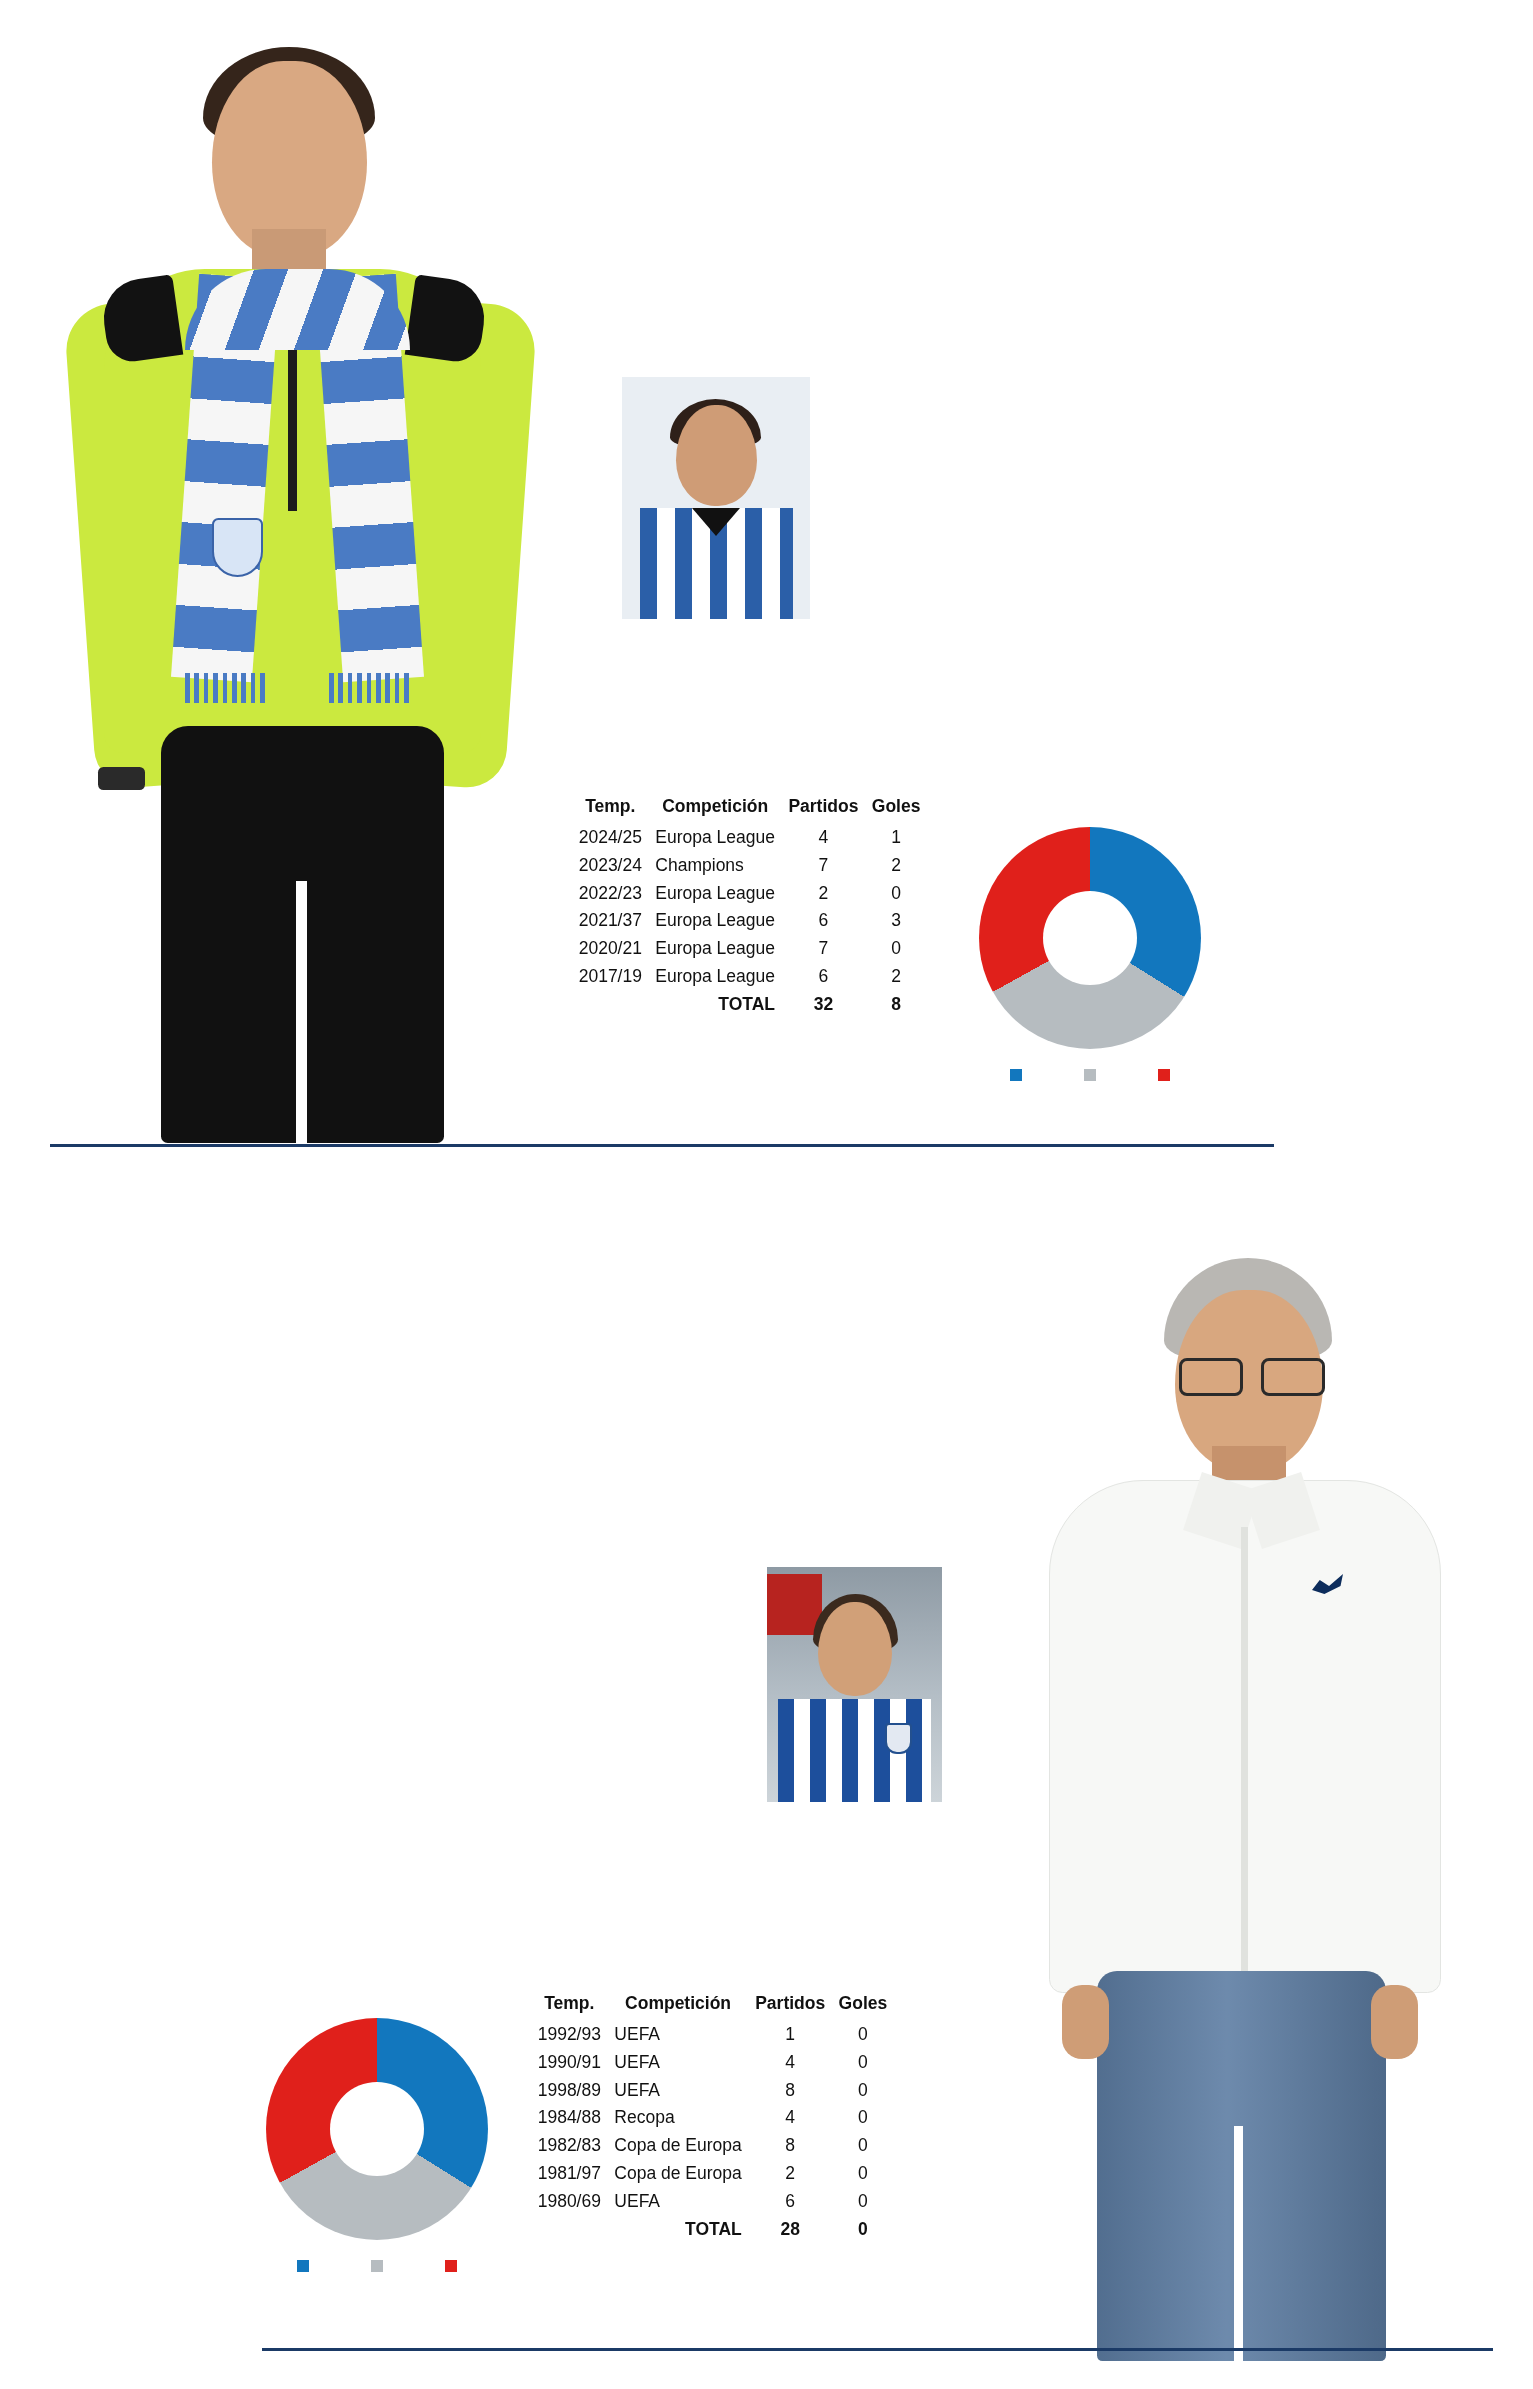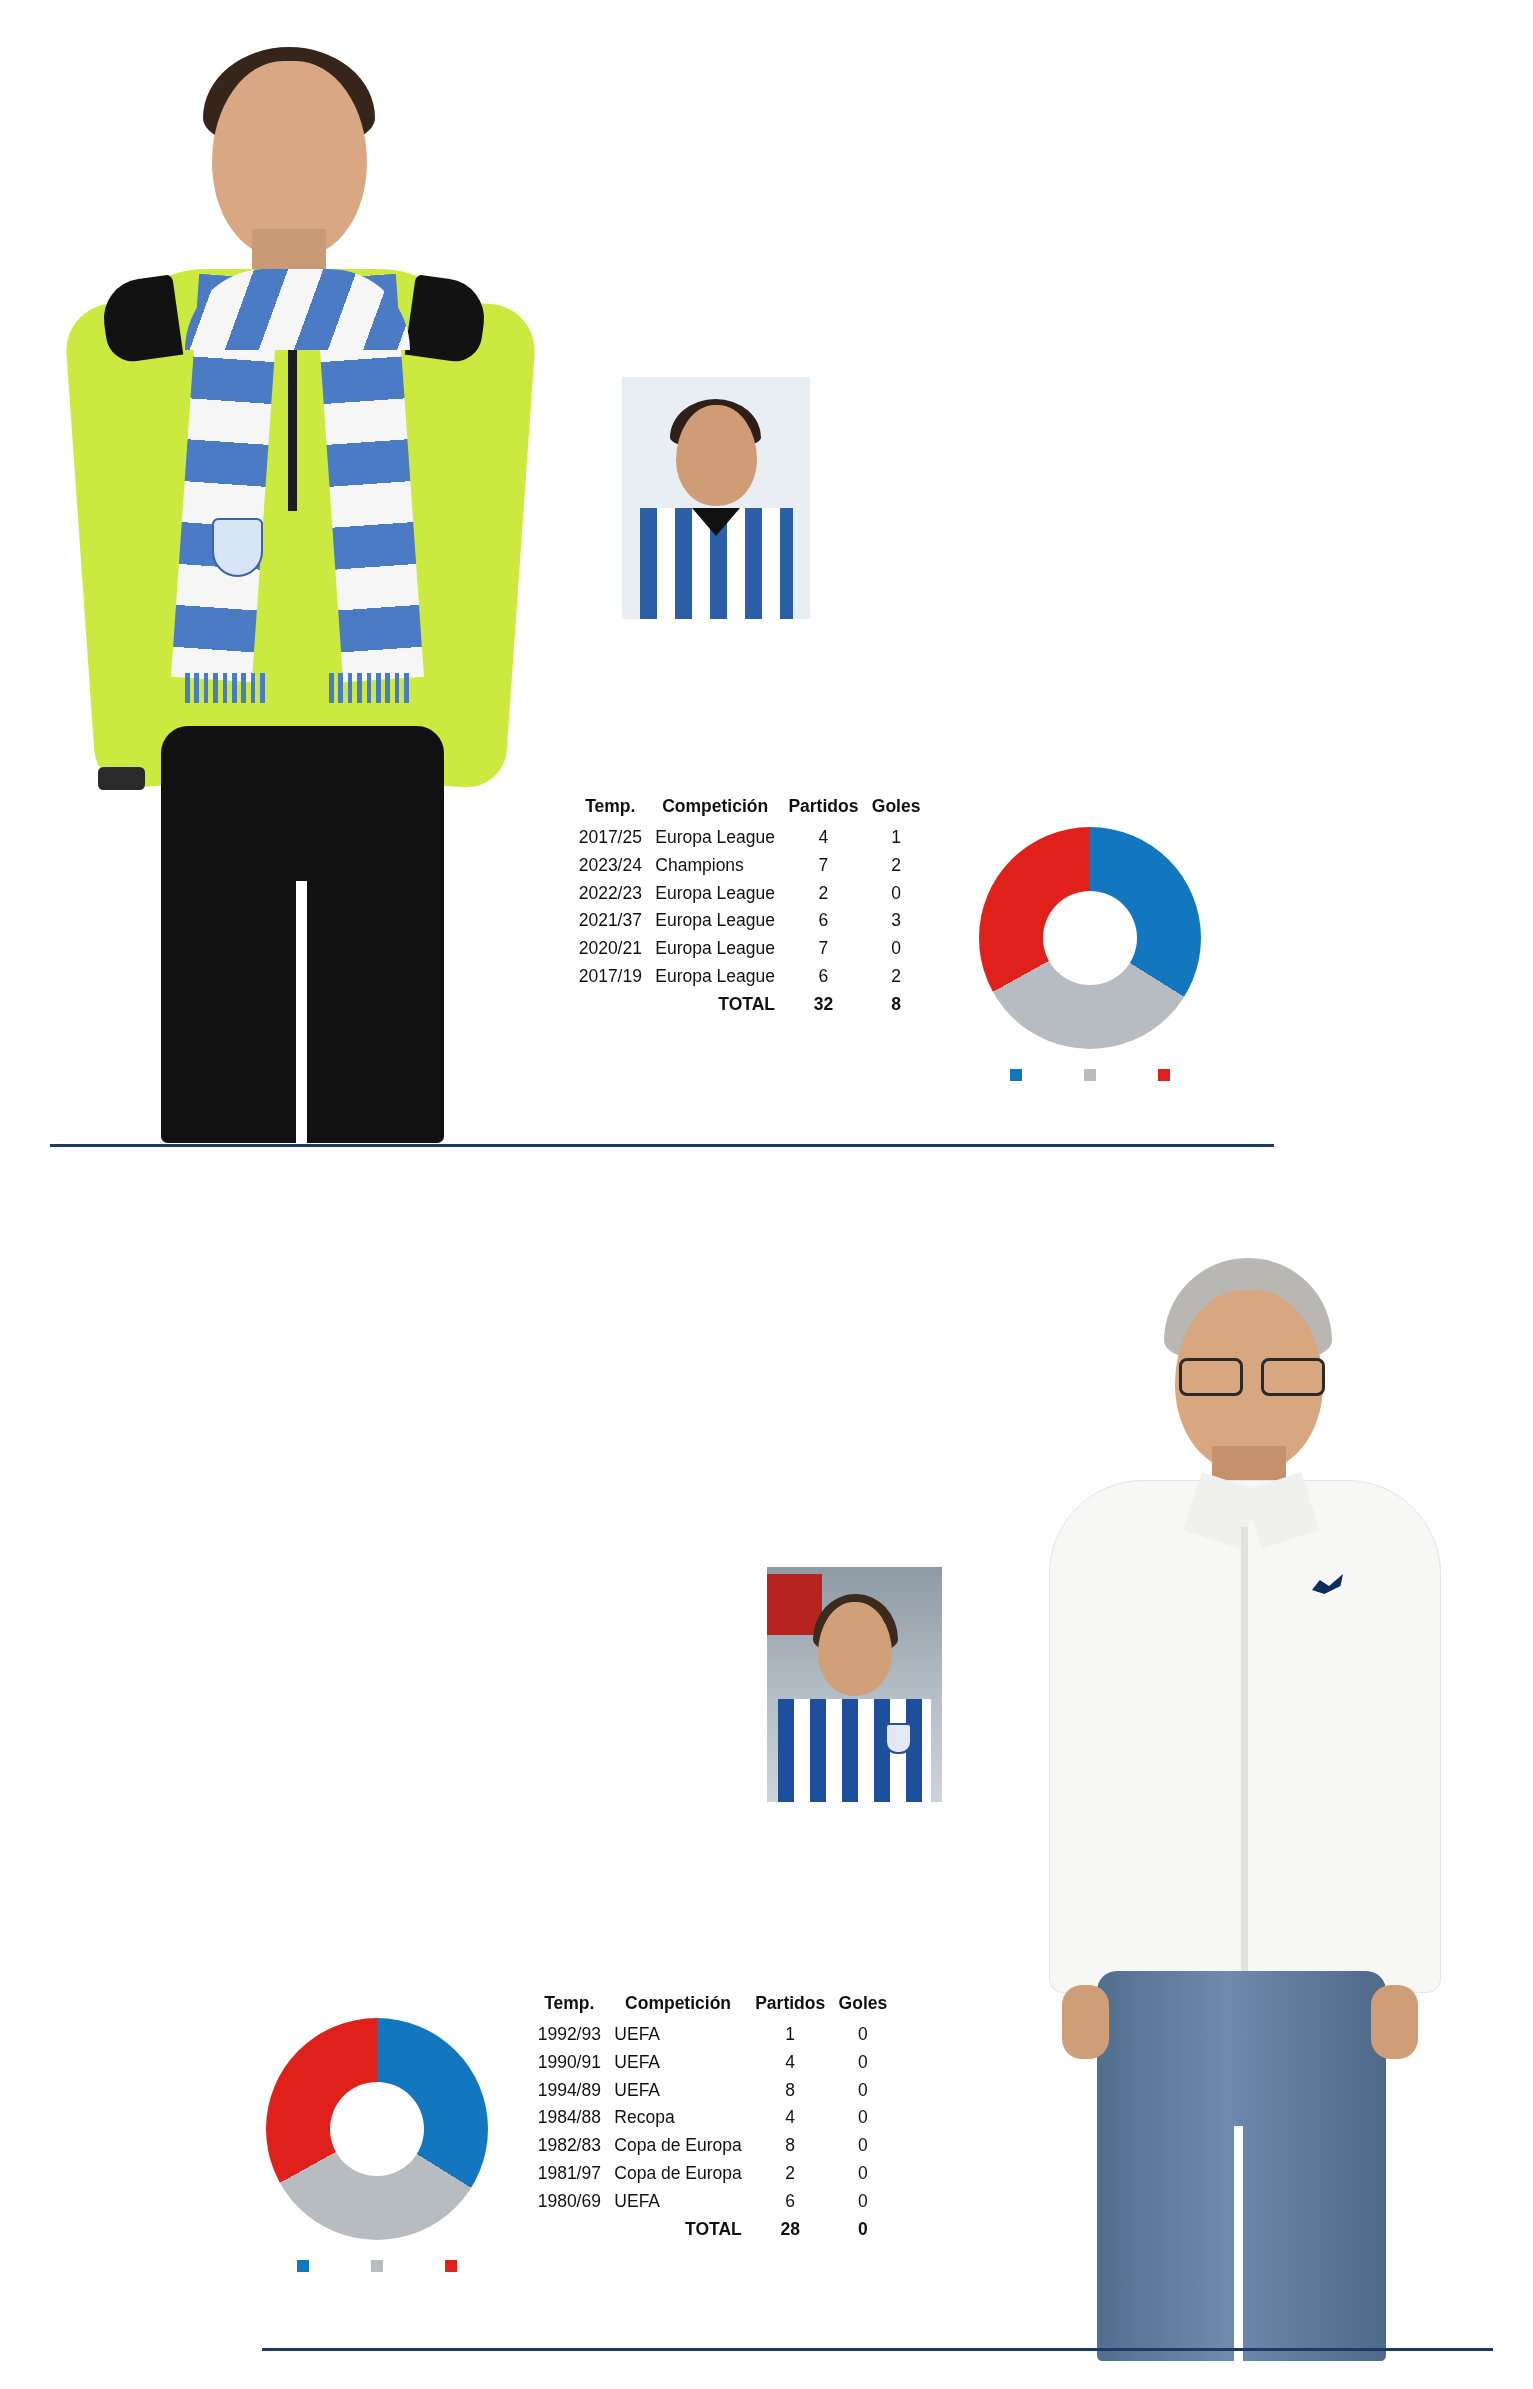--- a/index.html
+++ b/index.html
@@ -326,21 +326,21 @@
     <thead>
       <tr>
         <th>Temp.</th>
         <th>Competición</th>
         <th>Partidos</th>
         <th>Goles</th>
       </tr>
     </thead>
     <tbody>
       <tr>
-        <td class="temp">2017/25</td>
+        <td class="temp">2024/25</td>
         <td class="comp">Europa League</td>
         <td>4</td>
         <td>1</td>
       </tr>
       <tr>
         <td class="temp">2023/24</td>
         <td class="comp">Champions</td>
         <td>7</td>
         <td>2</td>
       </tr>
@@ -440,21 +440,21 @@
         <td>1</td>
         <td>0</td>
       </tr>
       <tr>
         <td class="temp">1990/91</td>
         <td class="comp">UEFA</td>
         <td>4</td>
         <td>0</td>
       </tr>
       <tr>
-        <td class="temp">1994/89</td>
+        <td class="temp">1998/89</td>
         <td class="comp">UEFA</td>
         <td>8</td>
         <td>0</td>
       </tr>
       <tr>
         <td class="temp">1984/88</td>
         <td class="comp">Recopa</td>
         <td>4</td>
         <td>0</td>
       </tr>

